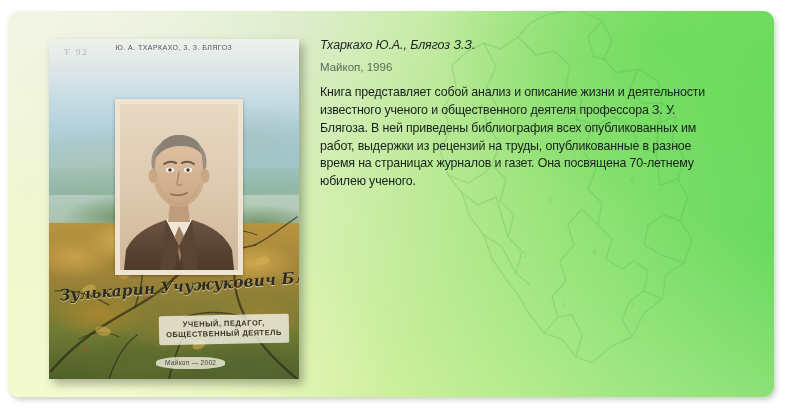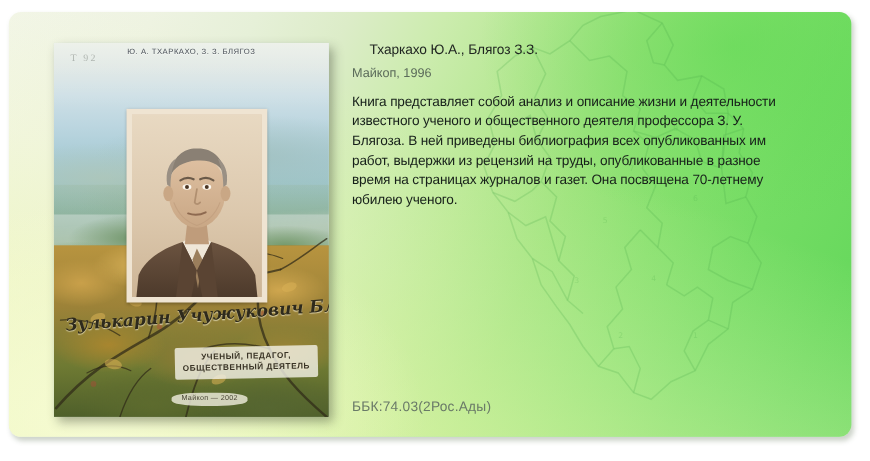--- a/index.html
+++ b/index.html
@@ -247,22 +247,23 @@
     font-weight: 700;
     line-height: 1.33;
     color: #1a1a1a;
     margin: 0 0 8px 0;
     letter-spacing: -0.1px;
   }
   .book-authors {
     font-family: "Liberation Sans", sans-serif;
     font-size: 12.5px;
     color: #1f2420;
-    margin: 0 0 9px 20px;
+    margin: 0 0 9px 4px;
     letter-spacing: -0.1px;
+    font-style: italic;
   }
   .book-place {
     font-family: "Liberation Sans", sans-serif;
     font-size: 11.5px;
     color: #5b6b5a;
     margin: 0 0 11px 4px;
   }
   .book-desc {
     font-family: "Liberation Sans", sans-serif;
     font-size: 12.4px;
@@ -447,14 +448,13 @@
   </div>
 
   <div class="info">
     <div class="book-authors">Тхаркахо Ю.А., Блягоз З.З.</div>
     <div class="book-place">Майкоп, 1996</div>
     <div class="book-desc">
       <p>Книга представляет собой анализ и описание жизни и деятельности известного ученого и общественного деятеля профессора З. У. Блягоза. В ней приведены библиография всех опубликованных им работ, выдержки из рецензий на труды, опубликованные в разное время на страницах журналов и газет. Она посвящена 70-летнему юбилею ученого.</p>
     </div>
   </div>
 
-  <div class="bbk">ББК:74.03(2Рос.Ады)</div>
 </div>
 
 </body></html>

